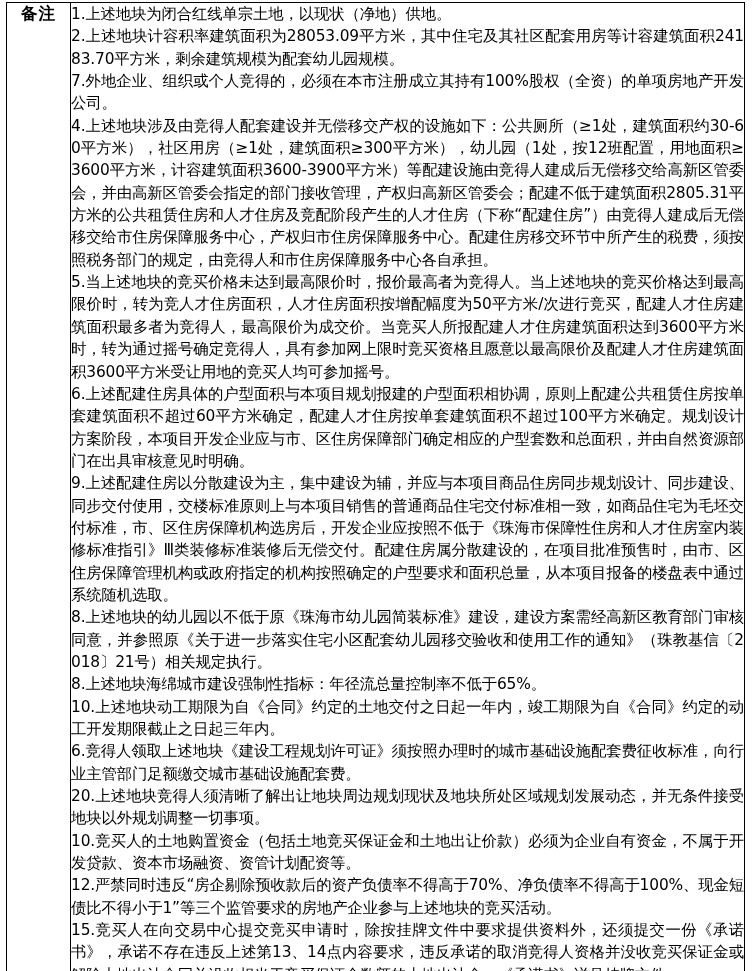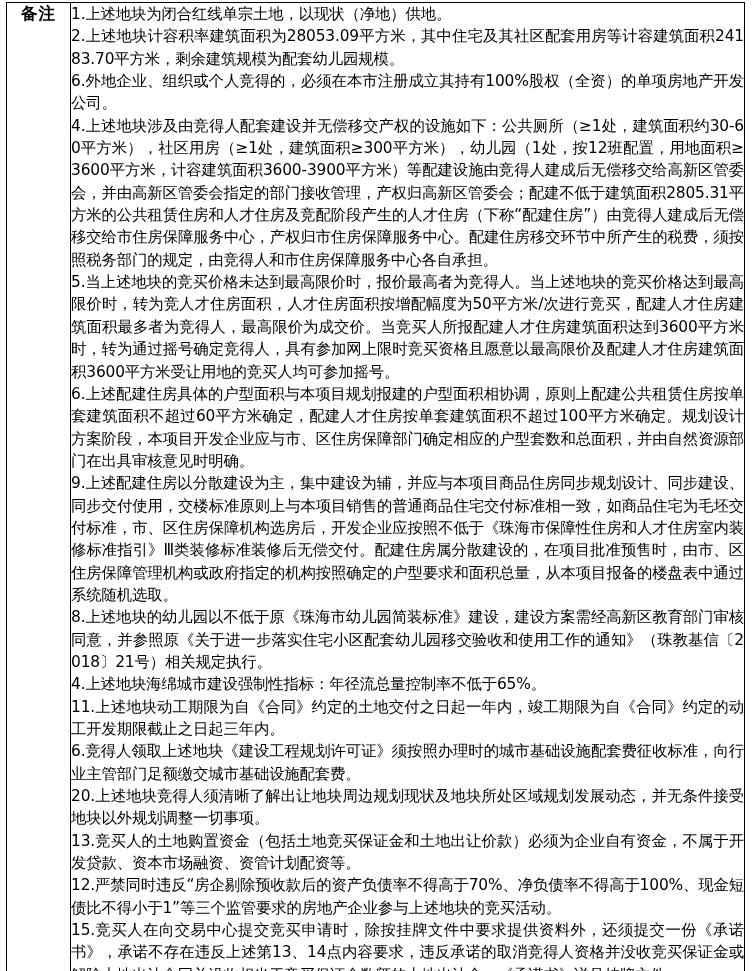--- a/index.html
+++ b/index.html
@@ -80,31 +80,31 @@
 
 <div class="doc-wrap">
   <table class="notes-table">
     <tbody>
       <tr>
         <td class="label-cell">备注</td>
         <td class="content-cell">
           <ol class="notes-list" id="notes-list">
               <li>1.上述地块为闭合红线单宗土地，以现状（净地）供地。</li>
               <li>2.上述地块计容积率建筑面积为28053.09平方米，其中住宅及其社区配套用房等计容建筑面积24183.70平方米，剩余建筑规模为配套幼儿园规模。</li>
-              <li>6.外地企业、组织或个人竞得的，必须在本市注册成立其持有100%股权（全资）的单项房地产开发公司。</li>
+              <li>7.外地企业、组织或个人竞得的，必须在本市注册成立其持有100%股权（全资）的单项房地产开发公司。</li>
               <li>4.上述地块涉及由竞得人配套建设并无偿移交产权的设施如下：公共厕所（≥1处，建筑面积约30-60平方米），社区用房（≥1处，建筑面积≥300平方米），幼儿园（1处，按12班配置，用地面积≥3600平方米，计容建筑面积3600-3900平方米）等配建设施由竞得人建成后无偿移交给高新区管委会，并由高新区管委会指定的部门接收管理，产权归高新区管委会；配建不低于建筑面积2805.31平方米的公共租赁住房和人才住房及竞配阶段产生的人才住房（下称“配建住房”）由竞得人建成后无偿移交给市住房保障服务中心，产权归市住房保障服务中心。配建住房移交环节中所产生的税费，须按照税务部门的规定，由竞得人和市住房保障服务中心各自承担。</li>
               <li>5.当上述地块的竞买价格未达到最高限价时，报价最高者为竞得人。当上述地块的竞买价格达到最高限价时，转为竞人才住房面积，人才住房面积按增配幅度为50平方米/次进行竞买，配建人才住房建筑面积最多者为竞得人，最高限价为成交价。当竞买人所报配建人才住房建筑面积达到3600平方米时，转为通过摇号确定竞得人，具有参加网上限时竞买资格且愿意以最高限价及配建人才住房建筑面积3600平方米受让用地的竞买人均可参加摇号。</li>
               <li>6.上述配建住房具体的户型面积与本项目规划报建的户型面积相协调，原则上配建公共租赁住房按单套建筑面积不超过60平方米确定，配建人才住房按单套建筑面积不超过100平方米确定。规划设计方案阶段，本项目开发企业应与市、区住房保障部门确定相应的户型套数和总面积，并由自然资源部门在出具审核意见时明确。</li>
               <li>9.上述配建住房以分散建设为主，集中建设为辅，并应与本项目商品住房同步规划设计、同步建设、同步交付使用，交楼标准原则上与本项目销售的普通商品住宅交付标准相一致，如商品住宅为毛坯交付标准，市、区住房保障机构选房后，开发企业应按照不低于《珠海市保障性住房和人才住房室内装修标准指引》Ⅲ类装修标准装修后无偿交付。配建住房属分散建设的，在项目批准预售时，由市、区住房保障管理机构或政府指定的机构按照确定的户型要求和面积总量，从本项目报备的楼盘表中通过系统随机选取。</li>
               <li>8.上述地块的幼儿园以不低于原《珠海市幼儿园简装标准》建设，建设方案需经高新区教育部门审核同意，并参照原《关于进一步落实住宅小区配套幼儿园移交验收和使用工作的通知》（珠教基信〔2018〕21号）相关规定执行。</li>
-              <li>4.上述地块海绵城市建设强制性指标：年径流总量控制率不低于65%。</li>
-              <li>11.上述地块动工期限为自《合同》约定的土地交付之日起一年内，竣工期限为自《合同》约定的动工开发期限截止之日起三年内。</li>
+              <li>8.上述地块海绵城市建设强制性指标：年径流总量控制率不低于65%。</li>
+              <li>10.上述地块动工期限为自《合同》约定的土地交付之日起一年内，竣工期限为自《合同》约定的动工开发期限截止之日起三年内。</li>
               <li>6.竞得人领取上述地块《建设工程规划许可证》须按照办理时的城市基础设施配套费征收标准，向行业主管部门足额缴交城市基础设施配套费。</li>
               <li>20.上述地块竞得人须清晰了解出让地块周边规划现状及地块所处区域规划发展动态，并无条件接受地块以外规划调整一切事项。</li>
-              <li>13.竞买人的土地购置资金（包括土地竞买保证金和土地出让价款）必须为企业自有资金，不属于开发贷款、资本市场融资、资管计划配资等。</li>
+              <li>10.竞买人的土地购置资金（包括土地竞买保证金和土地出让价款）必须为企业自有资金，不属于开发贷款、资本市场融资、资管计划配资等。</li>
               <li>12.严禁同时违反“房企剔除预收款后的资产负债率不得高于70%、净负债率不得高于100%、现金短债比不得小于1”等三个监管要求的房地产企业参与上述地块的竞买活动。</li>
               <li>15.竞买人在向交易中心提交竞买申请时，除按挂牌文件中要求提供资料外，还须提交一份《承诺书》，承诺不存在违反上述第13、14点内容要求，违反承诺的取消竞得人资格并没收竞买保证金或解除土地出让合同并没收相当于竞买保证金数额的土地出让金，《承诺书》详见挂牌文件。</li>
             </ol>
         </td>
       </tr>
     </tbody>
   </table>
 </div>
 
 </body></html>

